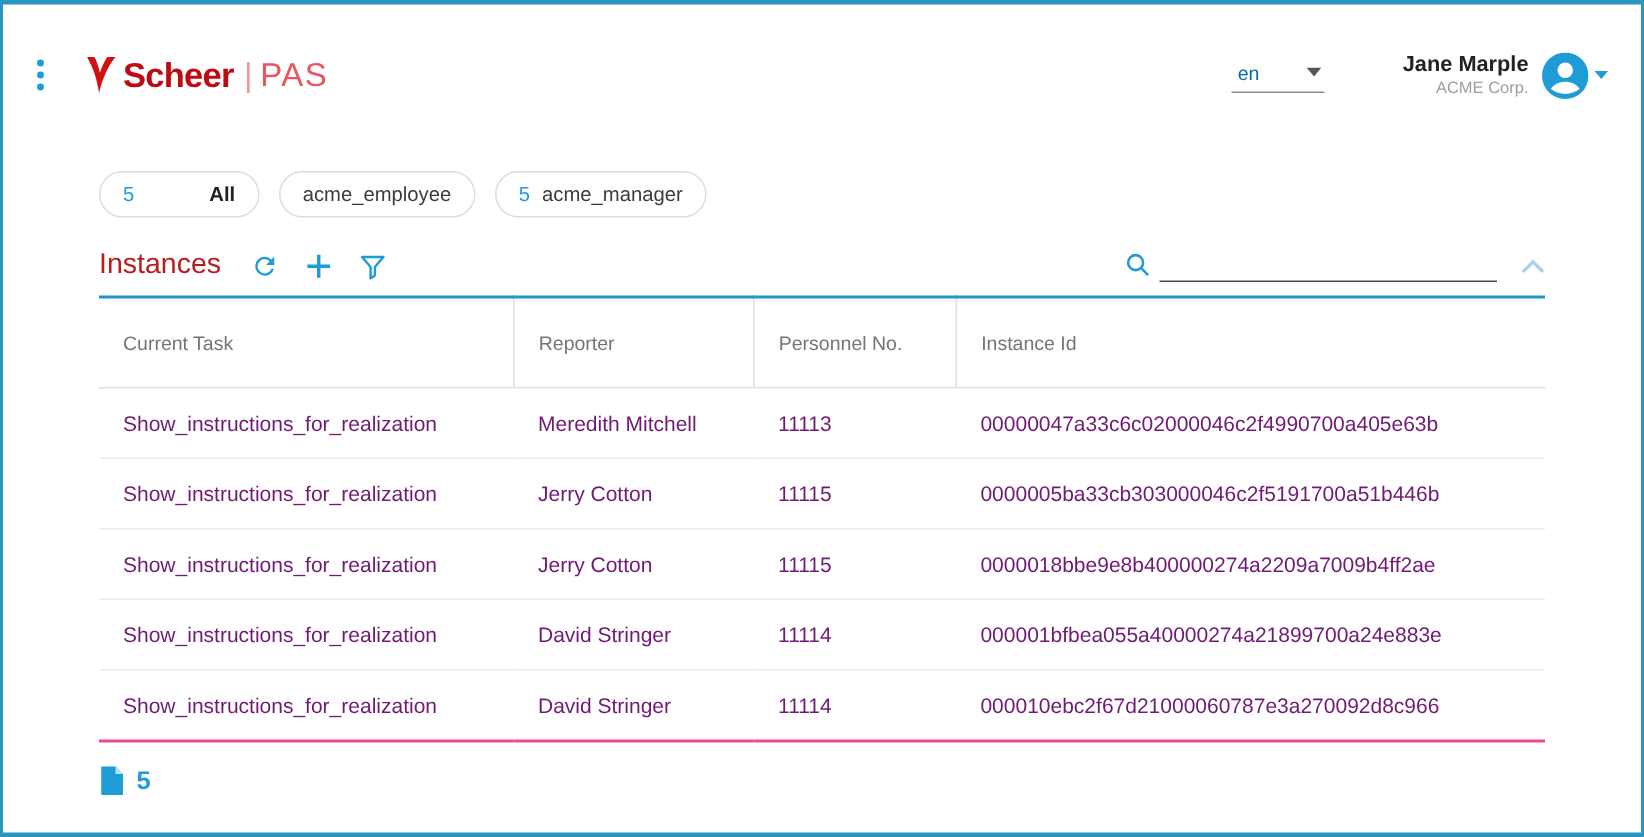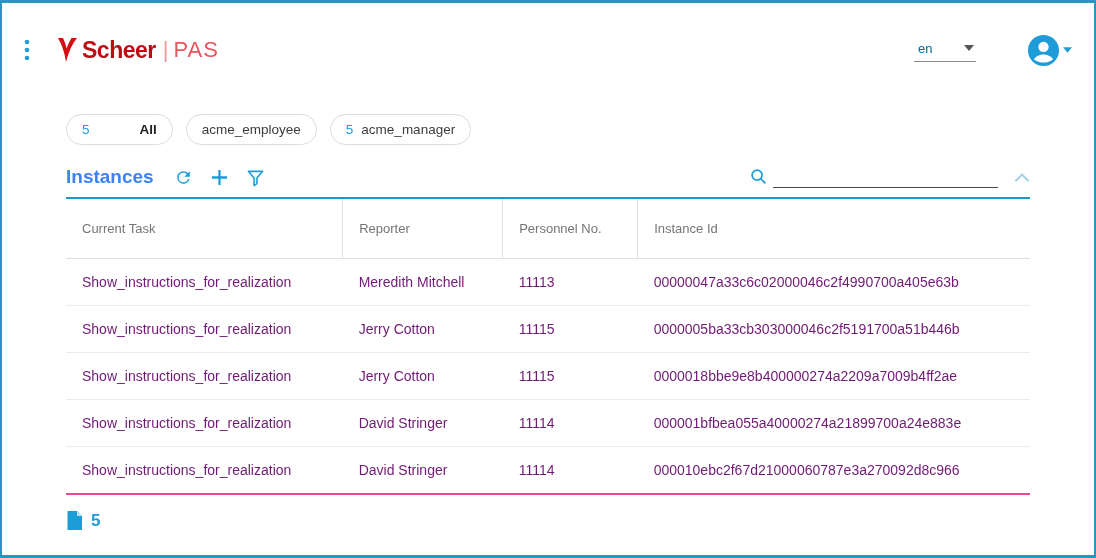--- a/index.html
+++ b/index.html
@@ -48,21 +48,21 @@
     border: 1px solid #dcdcdc; border-radius: 16px;
     background: #fff; font-size: 13.5px; color: #3c3c3c; cursor: pointer;
   }
   .chip .count { color: #1e9cd8; }
   .chip.active .label { font-weight: 700; color: #222; margin-left: 42px; }
   
   .section-head {
     margin: 21px 64px 0 64px;
     display: flex; align-items: center;
   }
-  .section-title { font-size: 19px; font-weight: 700; color: #3b82f6; margin-right: 20px; }
+  .section-title { font-size: 19px; font-weight: 400; color: #b91c1c; margin-right: 20px; }
   .icon-btn { background:none; border:none; padding:0; margin-right: 17px; cursor:pointer; display:flex; align-items:center; }
   .search-box { margin-left: auto; display: flex; align-items: flex-end; gap: 6px; }
   .search-box svg { margin-bottom: 3px; }
   .search-input {
     width: 225px; border: none; outline: none;
     border-bottom: 1px solid #4a4a4a;
     font-size: 14px; padding: 2px 0 3px 0;
     font-family: "Liberation Sans", sans-serif;
   }
   .collapse-btn { background:none; border:none; padding:0; margin-left: 16px; cursor:pointer; }
@@ -115,20 +115,24 @@
     <div class="topbar-spacer"></div>
 
     <div class="lang-select">
       <span>en</span>
       <svg width="10" height="6" viewBox="0 0 10 6">
         <path d="M0 0 L10 0 L5 6 Z" fill="#555"></path>
       </svg>
     </div>
 
     <div class="user-block">
+      <div class="user-texts">
+        <div class="user-name">Jane Marple</div>
+        <div class="user-org">ACME Corp.</div>
+      </div>
       <div class="avatar-wrap">
         <svg width="31" height="31" viewBox="0 0 30 30">
           <circle cx="15" cy="15" r="15" fill="#1e9cd8"></circle>
           <circle cx="15" cy="11.5" r="5" fill="#fff"></circle>
           <path d="M5.6 23.4 C8 20.2 11.2 18.8 15 18.8 C18.8 18.8 22 20.2 24.4 23.4 A15 15 0 0 1 5.6 23.4 Z" fill="#fff"></path>
         </svg>
         <svg width="9" height="6" viewBox="0 0 10 6">
           <path d="M0 0 L10 0 L5 6 Z" fill="#1e9cd8"></path>
         </svg>
       </div>

